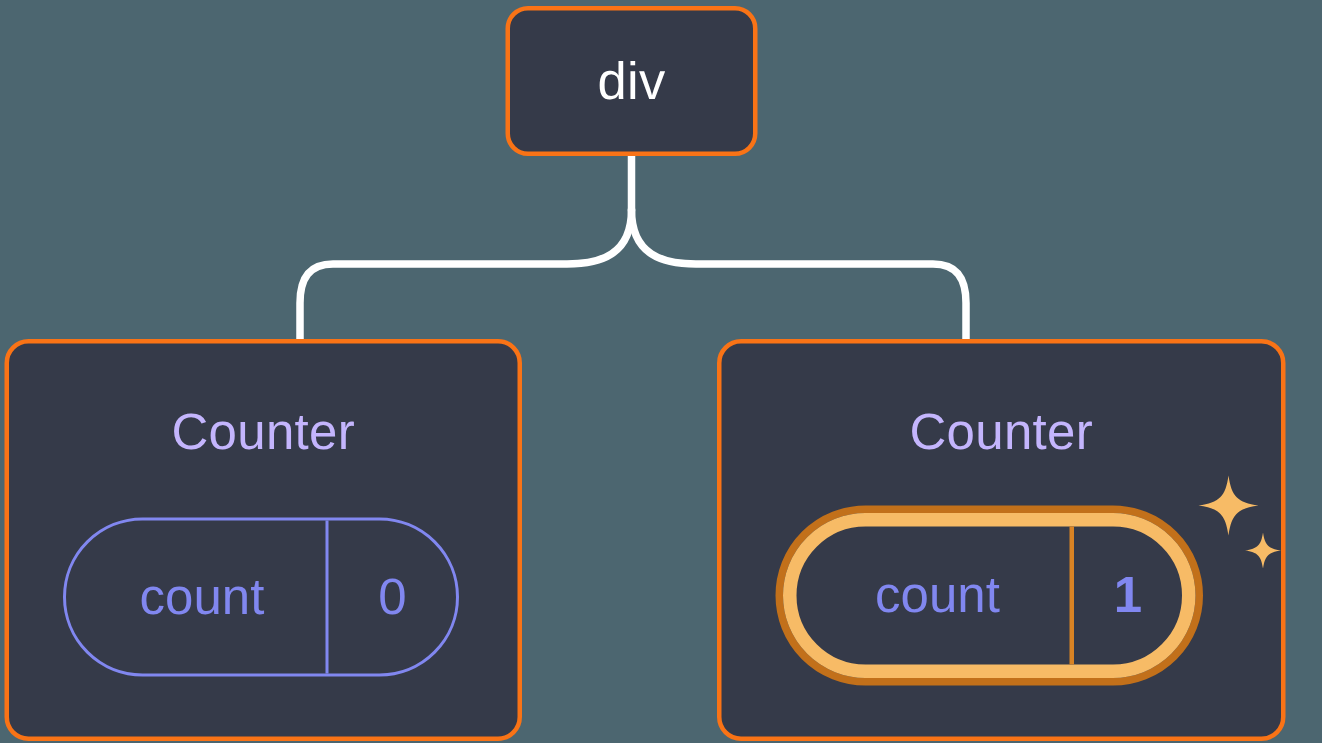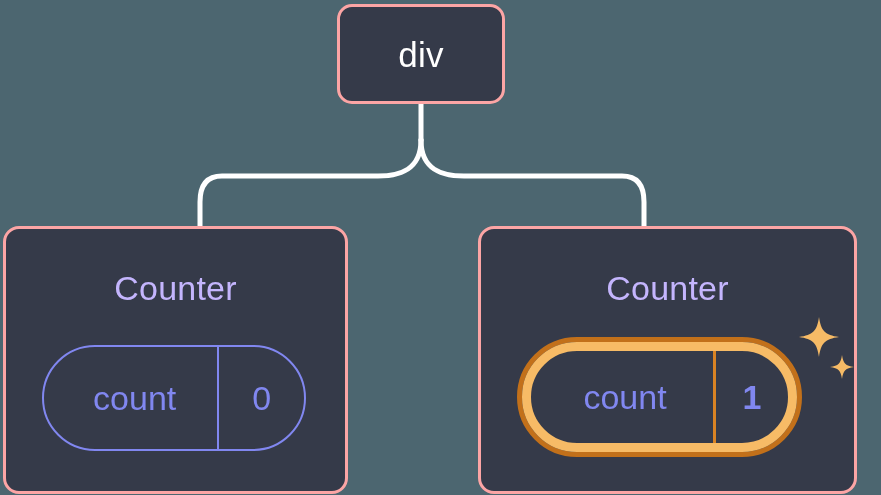--- a/index.html
+++ b/index.html
@@ -30,21 +30,21 @@
     width: 881px;
     height: 495px;
     pointer-events: none;
   }
 
   
   .node {
     position: absolute;
     box-sizing: border-box;
     background: #353a49;
-    border: 3px solid #fca5a5;
+    border: 3px solid #f97316;
     border-radius: 15px;
     display: flex;
     flex-direction: column;
     align-items: center;
   }
 
   
   #node-root {
     left: 337px;
     top: 4px;

